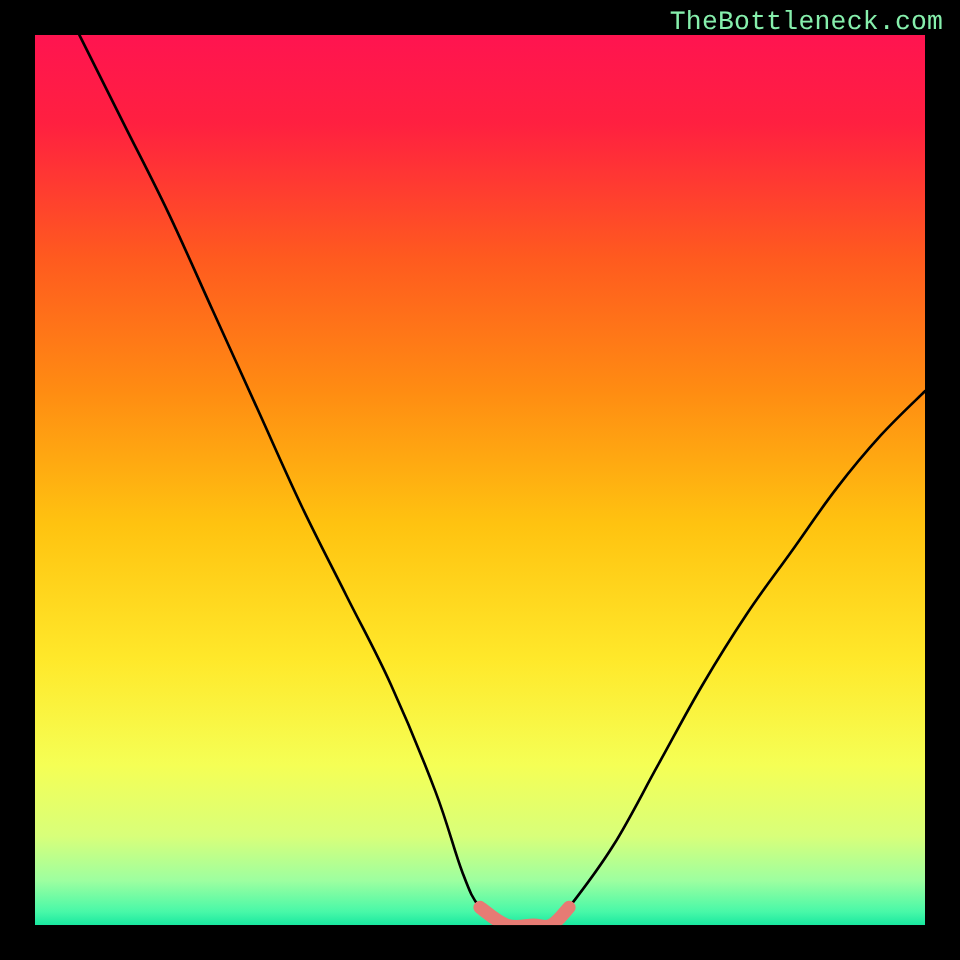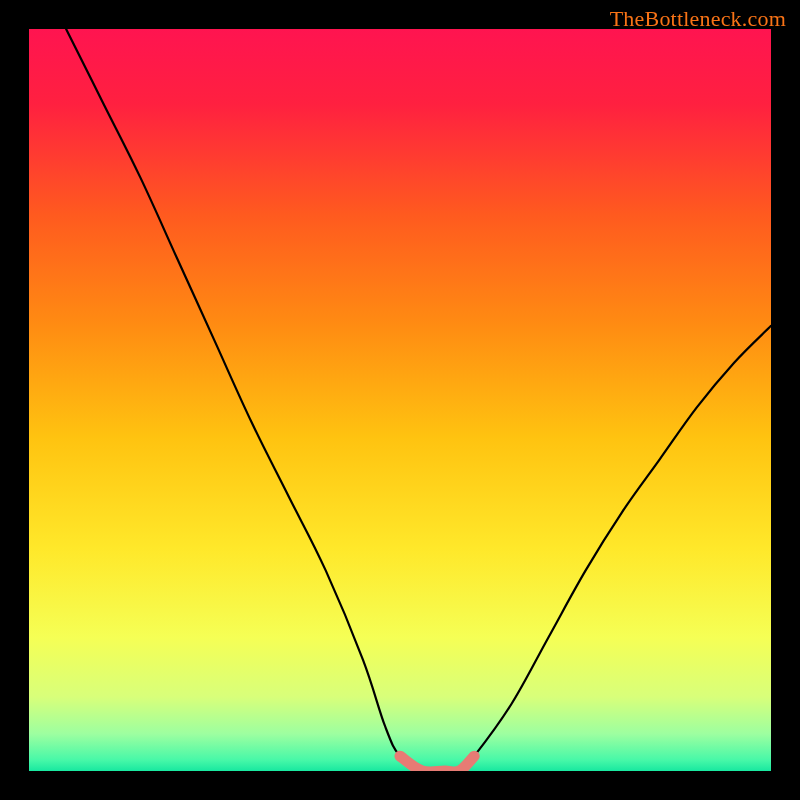--- a/index.html
+++ b/index.html
@@ -28,23 +28,23 @@
     position: absolute;
     left: 0;
     top: 0;
     width: 742px;
     height: 742px;
   }
   .watermark {
     position: absolute;
     top: 6px;
     right: 14px;
-    font-family: Liberation Serif, serif;
+    font-family: Liberation Mono, monospace;
     font-size: 22px;
-    color: #f97316;
+    color: #86efac;
     letter-spacing: 0.2px;
   }
   svg.curve {
     position: absolute;
     left: 0;
     top: 0;
     width: 742px;
     height: 742px;
   }
 </style>

